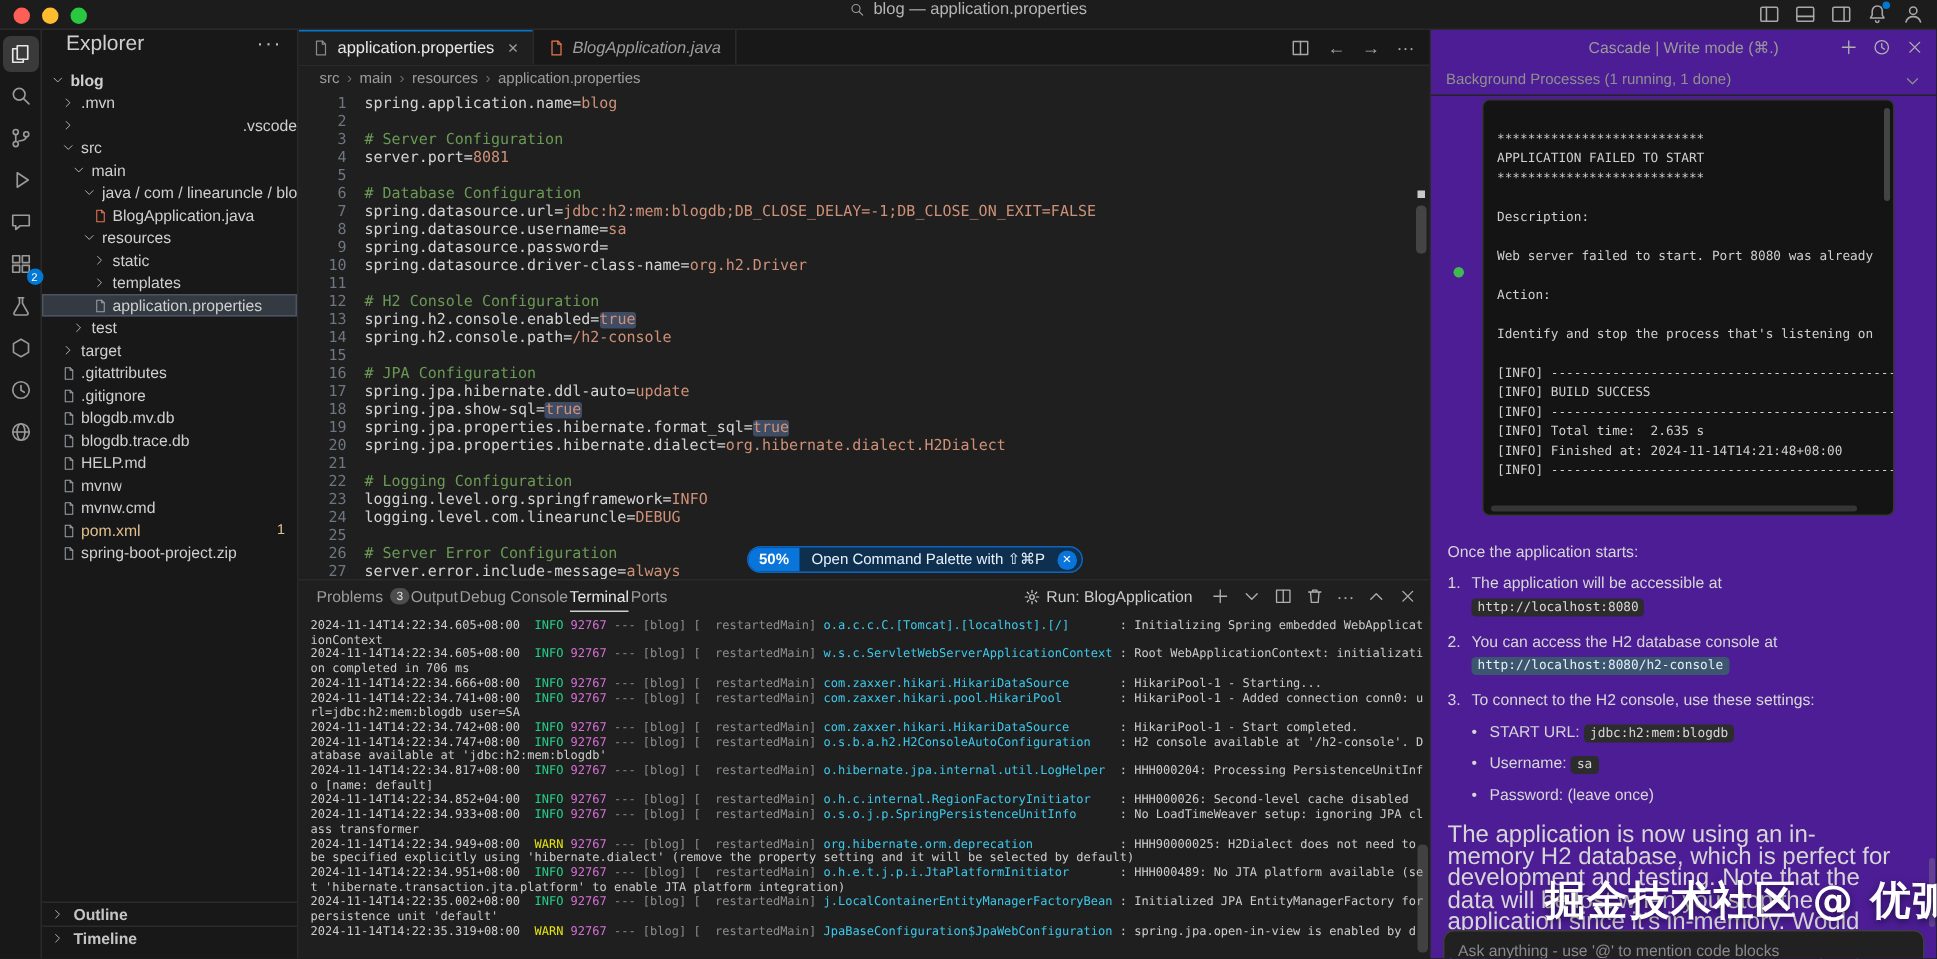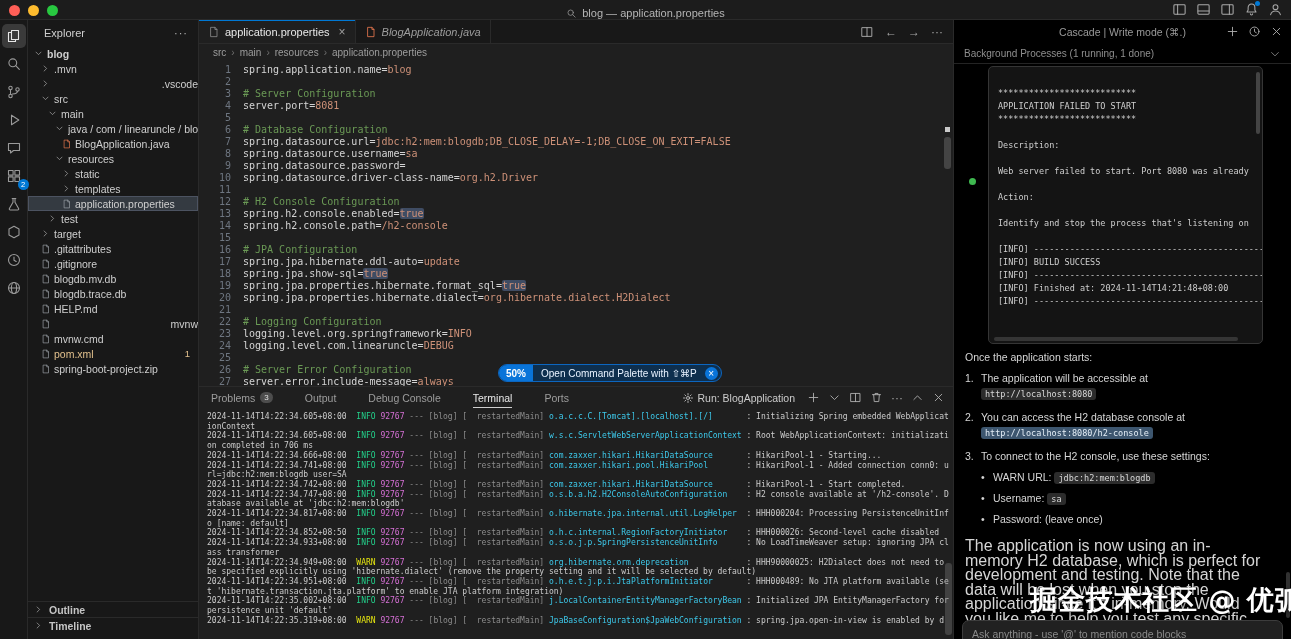--- a/index.html
+++ b/index.html
@@ -2,40 +2,40 @@
 <html><head>
 <meta charset="utf-8">
 <style>
   *{box-sizing:border-box;margin:0;padding:0}
   html,body{width:1291px;height:639px;overflow:hidden}
   body{position:relative;background:#1f1f1f;font-family:"Liberation Sans","DejaVu Sans",sans-serif;font-size:11px;color:#ccc;cursor:default}
   .ic{display:inline-flex;align-items:center;justify-content:center;position:relative}
   .ic svg{width:100%;height:100%;display:block}
 
   
-  .titlebar{position:absolute;top:0;left:0;right:0;height:20px;background:#1c1c1c;border-bottom:1px solid #2a2a2a;display:flex;align-items:flex-end;z-index:20}
+  .titlebar{position:absolute;top:0;left:0;right:0;height:20px;background:#1c1c1c;border-bottom:1px solid #2a2a2a;display:flex;align-items:flex-start;z-index:20}
   .lights{position:absolute;left:9px;top:5px;display:flex;gap:8px}
   .light{width:11px;height:11px;border-radius:50%}
   .light.red{background:#ff5f57}.light.yellow{background:#febc2e}.light.green{background:#28c840}
   .tb-title{margin:0 auto;display:flex;align-items:center;gap:5px;color:#b5b5b5;font-size:11px}
   .tb-title .ic{width:11px;height:11px;color:#9a9a9a}
   .tb-right{position:absolute;right:8px;top:2px;display:flex;gap:9px;align-items:center}
   .tb-right .ic{width:15px;height:15px;color:#a8a8a8}
   .has-dot::after{content:"";position:absolute;right:-1px;top:-1px;width:5px;height:5px;border-radius:50%;background:#0078d4}
 
   
   .activitybar{position:absolute;top:20px;bottom:0;left:0;width:28px;background:#181818;border-right:1px solid #2a2a2a;display:flex;flex-direction:column;align-items:center;padding-top:4px;z-index:10}
   .ab-item{width:24px;height:24px;margin-bottom:4px;border-radius:5px;display:flex;align-items:center;justify-content:center;color:#9a9a9a;position:relative;cursor:pointer}
   .ab-item svg{width:16px;height:16px}
   .ab-item.active{background:#3a3a3a;color:#e7e7e7}
   .ab-badge{position:absolute;right:-3px;bottom:-2px;min-width:11px;height:11px;border-radius:6px;background:#0078d4;color:#fff;font-size:7.5px;line-height:11px;text-align:center;padding:0 2px}
 
   
   .sidebar{position:absolute;top:20px;bottom:0;left:28px;width:171px;background:#181818;border-right:1px solid #2a2a2a;overflow:hidden;z-index:5}
-  .sb-header{height:26px;display:flex;align-items:center;padding:0 10px 0 16px;color:#cfcfcf;font-size:11px}
+  .sb-header{height:26px;display:flex;padding:0 10px 0 16px;color:#cfcfcf;font-size:14px}
   .sb-actions{margin-left:auto;color:#b5b5b5;letter-spacing:1px;cursor:pointer}
   .tree-row{height:15px;display:flex;align-items:center;font-size:10.5px;color:#cfcfcf;white-space:nowrap;cursor:pointer}
   .tree-row.root .tree-label{font-weight:bold}
   .tree-row.selected{background:#343a41;outline:1px solid #4c5361;outline-offset:-1px}
   .twisty{width:13px;height:13px;flex:0 0 13px;color:#bdbdbd;display:inline-flex;align-items:center;justify-content:center;margin-right:2px}
   .twisty svg{width:9px;height:9px}
   .twisty.open svg{transform:rotate(90deg)}
   .twisty.fileic{color:#9aa0a6}
   .twisty.fileic svg{width:10px;height:10px}
   .tree-label{overflow:hidden}
@@ -69,51 +69,51 @@
   .tk-vh{color:#ce9178;background:#3f4c63;border-radius:2px}
   .ed-marker{position:absolute;right:3px;top:66px;width:5px;height:5px;background:#c9c9c9}
   .ed-scroll{position:absolute;right:2px;top:76px;width:7px;height:32px;background:rgba(130,130,130,.38);border-radius:3px}
 
   .toast{position:absolute;left:299px;top:344px;height:18px;display:flex;align-items:center;background:#0e2f4e;border:1px solid #0c66c0;border-radius:10px;overflow:hidden;font-size:10px;z-index:30}
   .toast-progress{background:#0974d9;color:#fff;height:100%;display:flex;align-items:center;padding:0 7px;font-weight:bold}
   .toast-msg{padding:0 8px;color:#e8f2ff;white-space:nowrap}
   .toast-close{flex:0 0 13px;width:13px;height:13px;border-radius:50%;background:#0974d9;color:#fff;display:flex;align-items:center;justify-content:center;font-size:10px;margin-right:3px;cursor:pointer}
 
   .paneltabs{position:absolute;top:366px;left:0;right:0;height:22px;display:flex;align-items:center;padding-left:12px;background:#1f1f1f;border-top:1px solid #2a2a2a}
-  .ptabs{display:flex;gap:32px;height:100%;align-items:flex-end}
+  .ptabs{display:flex;gap:1px;height:100%;align-items:flex-end}
   .ptab{font-size:10.5px;color:#9d9d9d;display:flex;align-items:center;gap:5px;height:100%;cursor:pointer}
   .ptab.active{color:#e7e7e7;box-shadow:inset 0 -1px 0 #cfcfcf}
   .ptab-badge{background:#4d4d4d;color:#e0e0e0;font-size:8px;border-radius:7px;padding:0 4px;line-height:11px}
   .panel-actions{margin-left:auto;display:flex;align-items:center;gap:8px;padding-right:8px;color:#b0b0b0}
   .panel-actions .ic{width:13px;height:13px;cursor:pointer}
   .task-label{display:flex;align-items:center;gap:4px;font-size:10.5px;color:#cccccc;margin-right:4px}
   .task-label .ic{width:12px;height:12px}
   .terminal{position:absolute;top:388px;left:0;right:0;bottom:0;overflow:hidden;padding:4px 0 0 8px}
   .log{font-family:"DejaVu Sans Mono","Liberation Mono",monospace;font-size:8px;line-height:9.7px;white-space:pre-wrap;word-break:break-all;width:744px;color:#cccccc}
   .lg-info{color:#23d18b}
   .lg-warn{color:#e5e510}
   .lg-pid{color:#d670d6}
   .lg-ctx{color:#8d8d8d}
   .lg-logger{color:#3dc9eb}
   .term-scroll{position:absolute;right:1px;bottom:4px;width:7px;height:72px;background:rgba(130,130,130,.35);border-radius:3px}
 
   
-  .cascade{position:absolute;top:20px;bottom:0;left:954px;right:0;background:#000000;overflow:hidden}
+  .cascade{position:absolute;top:20px;bottom:0;left:954px;right:0;background:#4c1d95;overflow:hidden}
   .cas-header{position:absolute;top:0;left:0;right:0;height:24px;display:flex;align-items:center;justify-content:center;color:#9a9a9a;font-size:10.5px}
   .cas-header-icons{position:absolute;right:8px;top:5px;display:flex;gap:9px;color:#b0b0b0}
   .cas-header-icons .ic{width:13px;height:13px;cursor:pointer}
   .cas-bg{position:absolute;top:24px;left:0;right:0;height:20px;display:flex;align-items:center;padding:0 10px;color:#8f8f8f;font-size:10px;border-bottom:1px solid #242424;cursor:pointer}
   .cas-bg .chev{margin-left:auto;width:12px;height:12px}
   .cas-dot{position:absolute;left:15px;top:158px;width:7px;height:7px;border-radius:50%;background:#3fb950}
   .cas-body{position:absolute;top:44px;left:0;right:0;bottom:0;padding:2px 26px 0 11px;overflow:hidden}
   .cas-block{background:#141414;border:1px solid #353535;border-radius:5px;padding:7px 9px;height:278px;overflow:hidden;position:relative;margin-left:23px;margin-right:2px}
   .cas-block-line{font-family:"DejaVu Sans Mono","Liberation Mono",monospace;font-size:8.5px;line-height:13px;color:#cfcfcf;white-space:pre}
   .block-vscroll{position:absolute;right:2px;top:5px;width:4px;height:62px;background:rgba(140,140,140,.4);border-radius:3px}
   .block-hscroll{position:absolute;left:5px;right:24px;bottom:2px;height:4px;background:rgba(140,140,140,.28);border-radius:3px}
-  .cas-intro{margin-top:7px;font-size:10.5px;color:#d6d6d6}
+  .cas-intro{margin-top:18px;font-size:10.5px;color:#d6d6d6}
   .step{display:flex;margin-top:8px;font-size:10.5px;line-height:15px;color:#d6d6d6}
   .step-num{flex:0 0 16px}
   .step-body{flex:1}
   .bullet{display:flex;margin-top:6px;margin-left:16px;font-size:10.5px;line-height:14px;color:#d6d6d6}
   .bullet-dot{flex:0 0 12px}
   .inline-code{font-family:"DejaVu Sans Mono","Liberation Mono",monospace;font-size:8.5px;background:#2c2c2c;border-radius:3px;padding:1px 4px;color:#d8d8d8}
   .inline-code.hl{background:#3d566f;color:#e4eef7}
   .cas-closing{margin-top:13px;font-size:16px;line-height:14.5px;color:#d6d6d6}
   .cas-input{position:absolute;left:8px;right:8px;top:600px;height:40px;background:#212121;border:1px solid #3d3d3d;border-radius:7px;padding:7px 9px;color:#8a8a8a;font-size:10.5px;cursor:text}
   .cas-scroll{position:absolute;right:1px;top:552px;width:4px;height:46px;background:rgba(140,140,140,.35);border-radius:3px}
@@ -386,21 +386,21 @@
       </div>
       <div class="tree-row" style="padding-left: 11px;">
         <span class="twisty fileic">
           <svg viewBox="0 0 16 16" fill="none" stroke="currentColor" stroke-width="1.1" stroke-linecap="round" stroke-linejoin="round">
             <path d="M4 1.8h5.2l2.8 2.8v9.6H4z"></path>
             <path d="M9.2 1.8v2.8H12"></path>
           </svg>
         </span>
         <span class="tree-label">HELP.md</span>
       </div>
-      <div class="tree-row" style="padding-left: 11px; justify-content: space-between;">
+      <div class="tree-row" style="padding-left: 11px;">
         <span class="twisty fileic">
           <svg viewBox="0 0 16 16" fill="none" stroke="currentColor" stroke-width="1.1" stroke-linecap="round" stroke-linejoin="round">
             <path d="M4 1.8h5.2l2.8 2.8v9.6H4z"></path>
             <path d="M9.2 1.8v2.8H12"></path>
           </svg>
         </span>
         <span class="tree-label">mvnw</span>
       </div>
       <div class="tree-row" style="padding-left: 11px;">
         <span class="twisty fileic">
@@ -603,21 +603,21 @@
 
   <div class="terminal">
     <div>
         <div class="log"><span>2024-11-14T14:22:34.605+08:00  </span><span class="lg-info">INFO</span><span> </span><span class="lg-pid">92767</span><span class="lg-ctx"> --- [blog] [  restartedMain] </span><span class="lg-logger">o.a.c.c.C.[Tomcat].[localhost].[/]      </span><span> : </span><span>Initializing Spring embedded WebApplicationContext</span></div>
         <div class="log"><span>2024-11-14T14:22:34.605+08:00  </span><span class="lg-info">INFO</span><span> </span><span class="lg-pid">92767</span><span class="lg-ctx"> --- [blog] [  restartedMain] </span><span class="lg-logger">w.s.c.ServletWebServerApplicationContext</span><span> : </span><span>Root WebApplicationContext: initialization completed in 706 ms</span></div>
         <div class="log"><span>2024-11-14T14:22:34.666+08:00  </span><span class="lg-info">INFO</span><span> </span><span class="lg-pid">92767</span><span class="lg-ctx"> --- [blog] [  restartedMain] </span><span class="lg-logger">com.zaxxer.hikari.HikariDataSource      </span><span> : </span><span>HikariPool-1 - Starting...</span></div>
         <div class="log"><span>2024-11-14T14:22:34.741+08:00  </span><span class="lg-info">INFO</span><span> </span><span class="lg-pid">92767</span><span class="lg-ctx"> --- [blog] [  restartedMain] </span><span class="lg-logger">com.zaxxer.hikari.pool.HikariPool       </span><span> : </span><span>HikariPool-1 - Added connection conn0: url=jdbc:h2:mem:blogdb user=SA</span></div>
         <div class="log"><span>2024-11-14T14:22:34.742+08:00  </span><span class="lg-info">INFO</span><span> </span><span class="lg-pid">92767</span><span class="lg-ctx"> --- [blog] [  restartedMain] </span><span class="lg-logger">com.zaxxer.hikari.HikariDataSource      </span><span> : </span><span>HikariPool-1 - Start completed.</span></div>
         <div class="log"><span>2024-11-14T14:22:34.747+08:00  </span><span class="lg-info">INFO</span><span> </span><span class="lg-pid">92767</span><span class="lg-ctx"> --- [blog] [  restartedMain] </span><span class="lg-logger">o.s.b.a.h2.H2ConsoleAutoConfiguration   </span><span> : </span><span>H2 console available at '/h2-console'. Database available at 'jdbc:h2:mem:blogdb'</span></div>
         <div class="log"><span>2024-11-14T14:22:34.817+08:00  </span><span class="lg-info">INFO</span><span> </span><span class="lg-pid">92767</span><span class="lg-ctx"> --- [blog] [  restartedMain] </span><span class="lg-logger">o.hibernate.jpa.internal.util.LogHelper </span><span> : </span><span>HHH000204: Processing PersistenceUnitInfo [name: default]</span></div>
-        <div class="log"><span>2024-11-14T14:22:34.852+08:50  </span><span class="lg-info">INFO</span><span> </span><span class="lg-pid">92767</span><span class="lg-ctx"> --- [blog] [  restartedMain] </span><span class="lg-logger">o.h.c.internal.RegionFactoryInitiator   </span><span> : </span><span>HHH000026: Second-level cache disabled</span></div>
+        <div class="log"><span>2024-11-14T14:22:34.852+04:00  </span><span class="lg-info">INFO</span><span> </span><span class="lg-pid">92767</span><span class="lg-ctx"> --- [blog] [  restartedMain] </span><span class="lg-logger">o.h.c.internal.RegionFactoryInitiator   </span><span> : </span><span>HHH000026: Second-level cache disabled</span></div>
         <div class="log"><span>2024-11-14T14:22:34.933+08:00  </span><span class="lg-info">INFO</span><span> </span><span class="lg-pid">92767</span><span class="lg-ctx"> --- [blog] [  restartedMain] </span><span class="lg-logger">o.s.o.j.p.SpringPersistenceUnitInfo     </span><span> : </span><span>No LoadTimeWeaver setup: ignoring JPA class transformer</span></div>
         <div class="log"><span>2024-11-14T14:22:34.949+08:00  </span><span class="lg-warn">WARN</span><span> </span><span class="lg-pid">92767</span><span class="lg-ctx"> --- [blog] [  restartedMain] </span><span class="lg-logger">org.hibernate.orm.deprecation           </span><span> : </span><span>HHH90000025: H2Dialect does not need to be specified explicitly using 'hibernate.dialect' (remove the property setting and it will be selected by default)</span></div>
         <div class="log"><span>2024-11-14T14:22:34.951+08:00  </span><span class="lg-info">INFO</span><span> </span><span class="lg-pid">92767</span><span class="lg-ctx"> --- [blog] [  restartedMain] </span><span class="lg-logger">o.h.e.t.j.p.i.JtaPlatformInitiator      </span><span> : </span><span>HHH000489: No JTA platform available (set 'hibernate.transaction.jta.platform' to enable JTA platform integration)</span></div>
         <div class="log"><span>2024-11-14T14:22:35.002+08:00  </span><span class="lg-info">INFO</span><span> </span><span class="lg-pid">92767</span><span class="lg-ctx"> --- [blog] [  restartedMain] </span><span class="lg-logger">j.LocalContainerEntityManagerFactoryBean</span><span> : </span><span>Initialized JPA EntityManagerFactory for persistence unit 'default'</span></div>
         <div class="log"><span>2024-11-14T14:22:35.319+08:00  </span><span class="lg-warn">WARN</span><span> </span><span class="lg-pid">92767</span><span class="lg-ctx"> --- [blog] [  restartedMain] </span><span class="lg-logger">JpaBaseConfiguration$JpaWebConfiguration</span><span> : </span><span>spring.jpa.open-in-view is enabled by d</span></div>
       </div>
     <div class="term-scroll"></div>
   </div>
 </div>
 
@@ -664,20 +664,21 @@
           <div class="cas-block-line">&nbsp;</div>
           <div class="cas-block-line">Web server failed to start. Port 8080 was already</div>
           <div class="cas-block-line">&nbsp;</div>
           <div class="cas-block-line">Action:</div>
           <div class="cas-block-line">&nbsp;</div>
           <div class="cas-block-line">Identify and stop the process that's listening on</div>
           <div class="cas-block-line">&nbsp;</div>
           <div class="cas-block-line">[INFO] --------------------------------------------------------</div>
           <div class="cas-block-line">[INFO] BUILD SUCCESS</div>
           <div class="cas-block-line">[INFO] --------------------------------------------------------</div>
+          <div class="cas-block-line">[INFO] Total time:  2.635 s</div>
           <div class="cas-block-line">[INFO] Finished at: 2024-11-14T14:21:48+08:00</div>
           <div class="cas-block-line">[INFO] --------------------------------------------------------</div>
         </div>
       <div class="block-vscroll"></div>
       <div class="block-hscroll"></div>
     </div>
     <div class="cas-intro">Once the application starts:</div>
     <div>
         <div class="step">
           <span class="step-num">1.</span>
@@ -686,21 +687,21 @@
         <div class="step">
           <span class="step-num">2.</span>
           <span class="step-body"><span>You can access the H2 database console at </span><span class="inline-code hl">http://localhost:8080/h2-console</span></span>
         </div>
         <div class="step">
           <span class="step-num">3.</span>
           <span class="step-body"><span>To connect to the H2 console, use these settings:</span></span>
         </div>
         <div class="bullet">
           <span class="bullet-dot">•</span>
-          <span><span>WARN URL: </span><span class="inline-code">jdbc:h2:mem:blogdb</span></span>
+          <span><span>START URL: </span><span class="inline-code">jdbc:h2:mem:blogdb</span></span>
         </div>
         <div class="bullet">
           <span class="bullet-dot">•</span>
           <span><span>Username: </span><span class="inline-code">sa</span></span>
         </div>
         <div class="bullet">
           <span class="bullet-dot">•</span>
           <span><span>Password: (leave once)</span></span>
         </div>
       </div>

